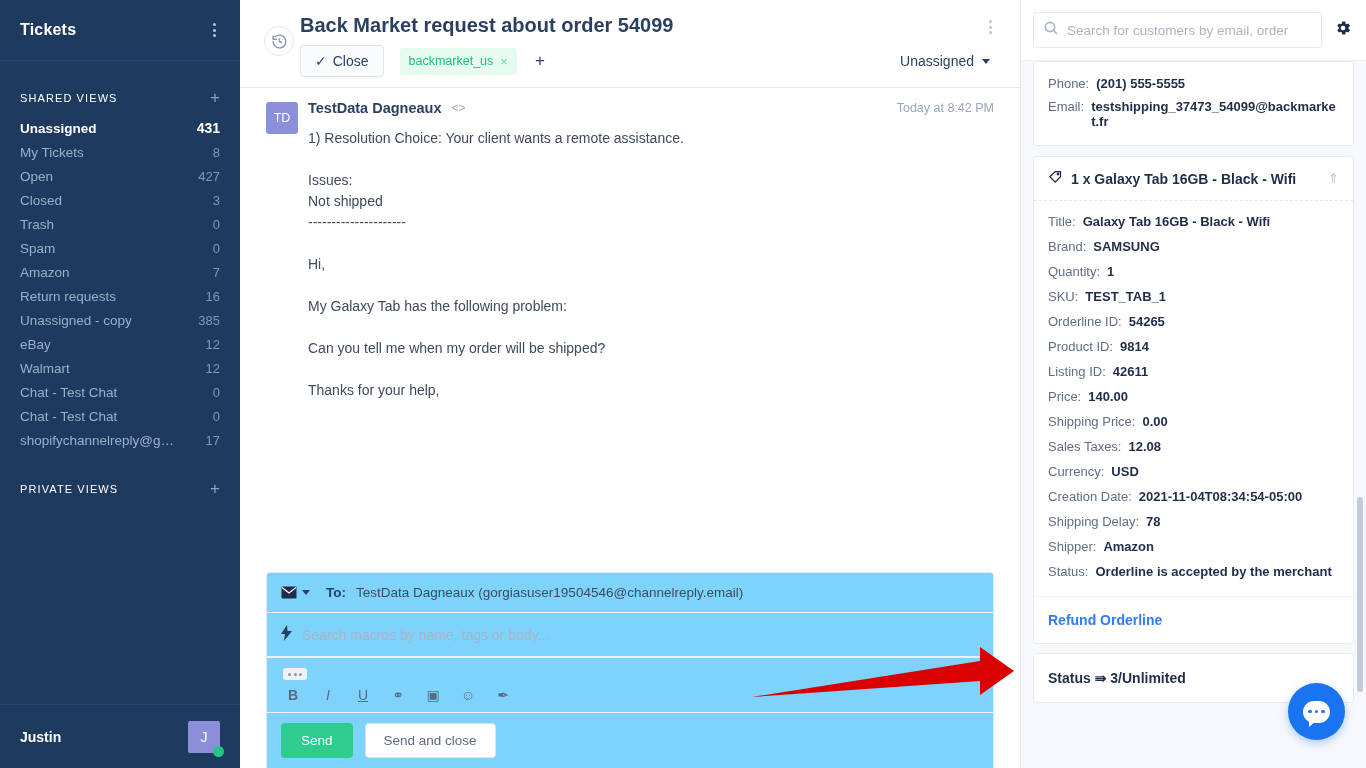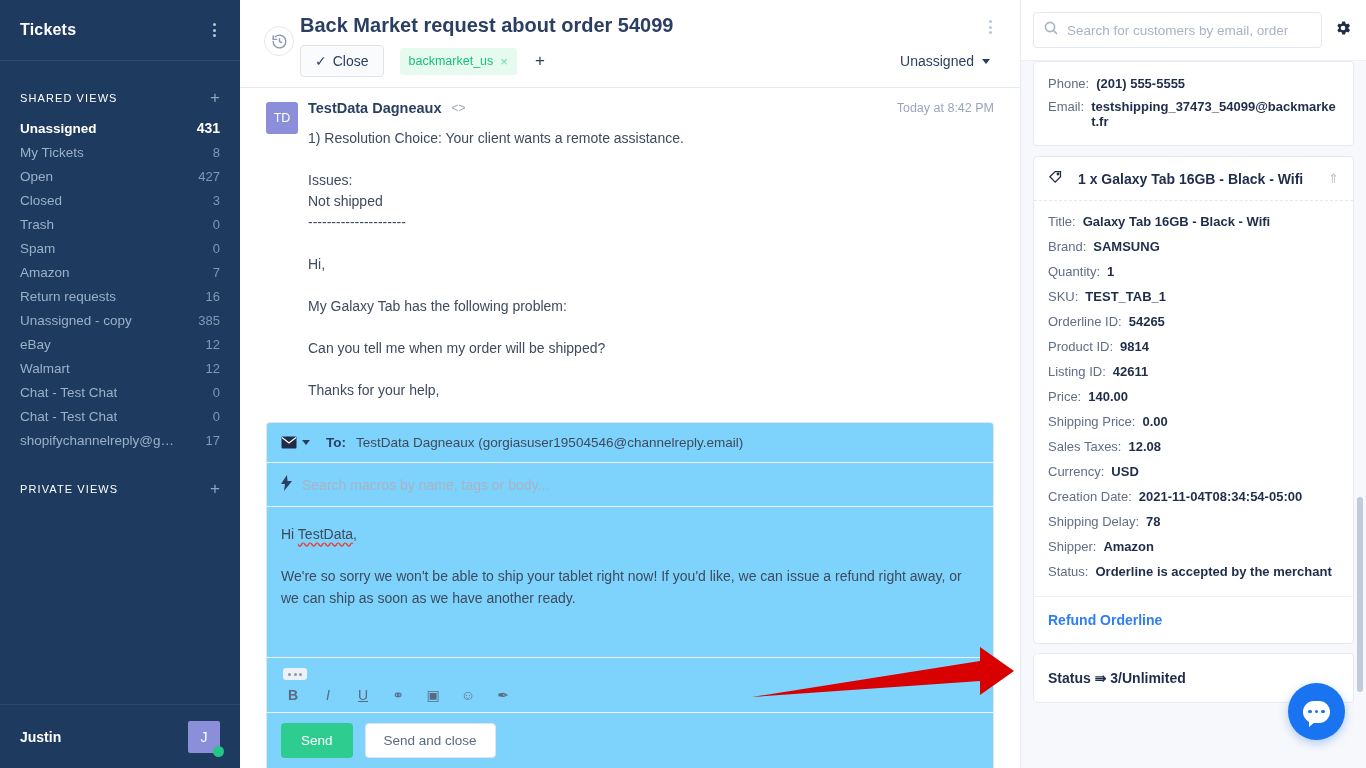--- a/index.html
+++ b/index.html
@@ -146,21 +146,21 @@
   .search-inp::placeholder { color: #a9b3c4; }
   .gear { cursor: pointer; padding: 2px; }
   .rt-scroll { flex: 1 1 auto; overflow: hidden; padding: 0 12px; position: relative; }
   .card { background: #fff; border: 1px solid #e7eaf0; border-radius: 4px; }
   .card.contact { padding: 10px 14px 12px 14px; }
   .kv { display: flex; gap: 7px; padding: 4px 0; font-size: 13px; align-items: baseline; }
   .kv .k { color: #616e85; white-space: nowrap; }
   .kv .v { color: #1f2d4a; font-weight: bold; word-break: break-word; }
   .kv.wrapk { align-items: flex-start; }
   .card.order { margin-top: 10px; }
-  .ord-head { display: flex; align-items: center; gap: 15px; padding: 12px 14px;
+  .ord-head { display: flex; align-items: center; gap: 8px; padding: 12px 14px;
     border-bottom: 1px dashed #e3e7ef; cursor: pointer; }
   .ord-title { font-size: 14px; font-weight: bold; color: #1f2d4a; flex: 1 1 auto; }
   .chev-up { color: #b7c0d0; font-size: 13px; }
   .ord-body { padding: 8px 14px 12px 14px; }
   .ord-body .kv { padding: 5px 0; }
   .ord-action { border-top: 1px solid #eef0f5; padding: 14px 14px; }
   .ord-action a { color: #2f7df4; font-size: 14px; font-weight: bold;
     text-decoration: none; cursor: pointer; }
   .card.status { margin-top: 9px; padding: 16px 14px; }
   .status-line { font-size: 14px; font-weight: bold; color: #1f2d4a; }
@@ -345,24 +345,20 @@
         <span class="cmp-to-val">TestData Dagneaux (gorgiasuser19504546@channelreply.email)</span>
       </div>
       <div class="cmp-macro">
         <span class="bolt">
           <svg width="11" height="16" viewBox="0 0 11 16">
               <polygon points="6,0 0,9 4,9 3,16 11,6 6.5,6" fill="#2b3f63"></polygon>
             </svg>
         </span>
         <input class="macro-inp" value="" placeholder="Search macros by name, tags or body..." style="">
       </div>
-      <div class="cmp-body">
-        <p><span>Hi </span><span class="misspell">TestData</span><span>,</span></p>
-        <p>We're so sorry we won't be able to ship your tablet right now! If you'd like, we can issue a refund right away, or we can ship as soon as we have another ready.</p>
-      </div>
       <div class="cmp-tools">
         <div class="dots-pill">
             <i></i>
             <i></i>
             <i></i>
           </div>
         <div class="tool-row" id="tool-row">
             <span class="tool" style="font-weight: bold;">B</span>
             <span class="tool" style="font-style: italic;">I</span>
             <span class="tool" style="text-decoration: underline;">U</span>

